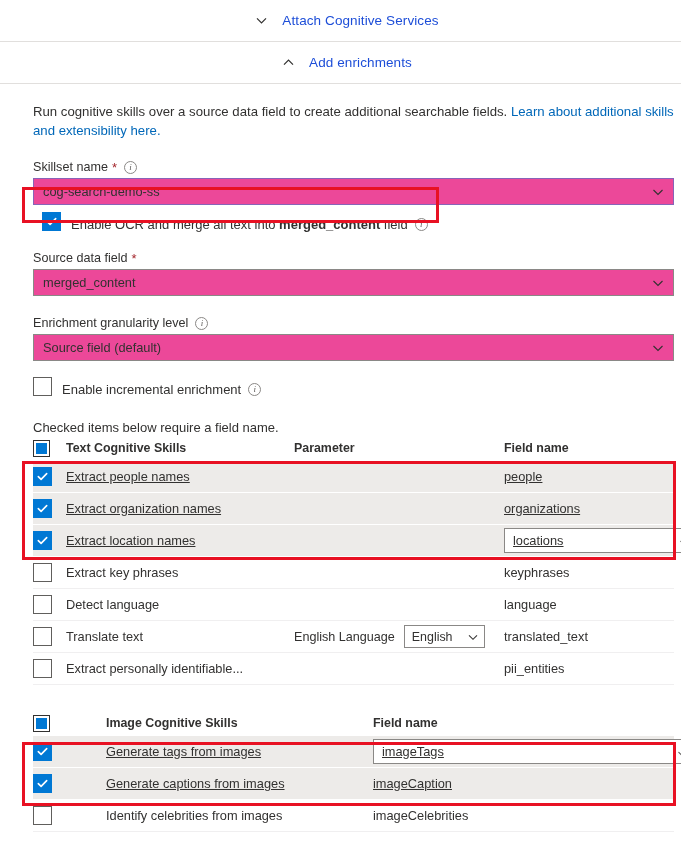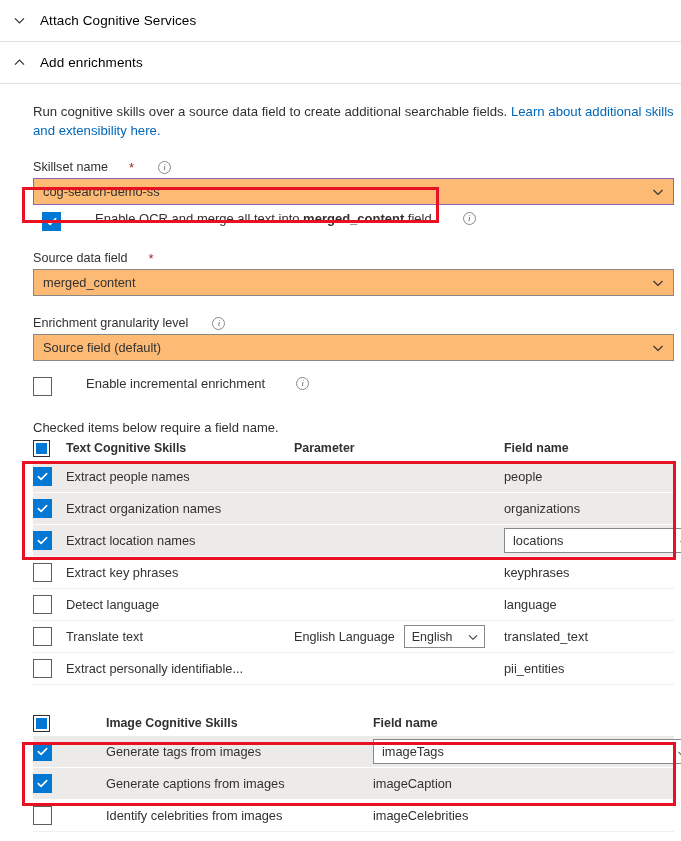--- a/index.html
+++ b/index.html
@@ -13,23 +13,24 @@
   }
   .page { position: relative; width: 681px; height: 841px; overflow: hidden; }
 
   
   .section-hdr {
     display: flex; align-items: center;
     height: 42px;
     padding-left: 10px;
     border-bottom: 1px solid #e1dfdd;
     font-size: 13.5px;
-    color: #000000;
+    color: #1d4ed8;
     cursor: pointer;
     background: #fff;
+    justify-content: center;
   }
   .section-hdr.second { border-bottom: 1px solid #e1dfdd; }
   .chev {
     width: 18px; height: 18px;
     display: inline-flex; align-items: center; justify-content: center;
     margin-right: 12px;
     flex: 0 0 18px;
   }
   .chev svg { display:block; }
   .section-title { font-size: 13.5px; letter-spacing: .1px; }
@@ -42,55 +43,55 @@
     font-size: 13.2px;
     line-height: 19px;
     color: #323130;
   }
   .desc a { color: #0067b8; text-decoration: none; }
 
   .fieldlabel {
     margin: 20px 0 4px 33px;
     font-size: 12.6px;
     color: #323130;
-    display: flex; align-items: center; gap: 17px;
+    display: flex; align-items: center;
   }
   .req { color: #a4262c; margin-left: 4px; font-size: 13px; line-height: 1; }
   .info-ico {
     display: inline-flex; align-items: center; justify-content: center;
     width: 13px; height: 13px; margin-left: 7px;
     border: 1px solid #8a8886; border-radius: 50%;
     color: #605e5c; font-size: 9px; font-style: italic;
     font-family: "Liberation Serif", serif;
     line-height: 1;
   }
 
   
   .ctrl {
     position: relative;
     margin-left: 33px;
     width: 641px; height: 27px;
     border: 1px solid #8a8886;
-    background: #fdba74;
+    background: #ec4899;
     display: flex; align-items: center;
     font-size: 12.8px;
     color: #323130;
     padding: 0 30px 0 9px;
   }
   .ctrl.accent { border-color: #8764b8; }
   .ctrl .caret {
     position: absolute; right: 8px; top: 50%; transform: translateY(-50%);
     width: 14px; height: 14px;
   }
   .ctrl .caret svg { display: block; }
 
   
   .cbrow {
-    display: flex; align-items: flex-start;
-    font-size: 13px; color: #323130; gap: 24px;
+    display: flex; align-items: flex-end;
+    font-size: 13px; color: #323130;
   }
   .cbox {
     width: 19px; height: 19px; flex: 0 0 19px;
     border: 1px solid #605e5c;
     background: #fff;
     display: inline-flex; align-items: center; justify-content: center;
     margin-right: 10px;
   }
   .cbox.checked { background: #0078d4; border-color: #0078d4; }
   .cbox.checked svg { display: block; }
@@ -118,21 +119,21 @@
   }
   .thead .cb-cell { width: 33px; flex: 0 0 33px; display:flex; align-items:center; }
   .thead .cb-cell .cbox { width: 17px; height: 17px; flex: 0 0 17px; margin: 0; }
   .trow {
     display: flex; align-items: center;
     height: 32px;
     font-size: 12.8px; color: #323130;
     background: #fff;
     border-bottom: 1px solid #f0eff0;
   }
-  .trow.on { background: #edebe9; border-bottom: 1px solid #ffffff; }
+  .trow.on { background: #edebe9; border-bottom: 1px solid #ffffff; text-decoration: underline; }
   .trow .cb-cell { width: 33px; flex: 0 0 33px; display: flex; align-items: center; }
   .trow .cb-cell .cbox { width: 19px; height: 19px; flex: 0 0 19px; margin: 0; }
 
   .col-name  { flex: 0 0 228px; }
   .col-param { flex: 0 0 210px; display: flex; align-items: center; }
   .col-field { flex: 1 1 auto; display: flex; align-items: center; }
 
   
   .img-col-name  { flex: 0 0 307px; padding-left: 40px; }
   .img-col-field { flex: 1 1 auto; display: flex; align-items: center; }

